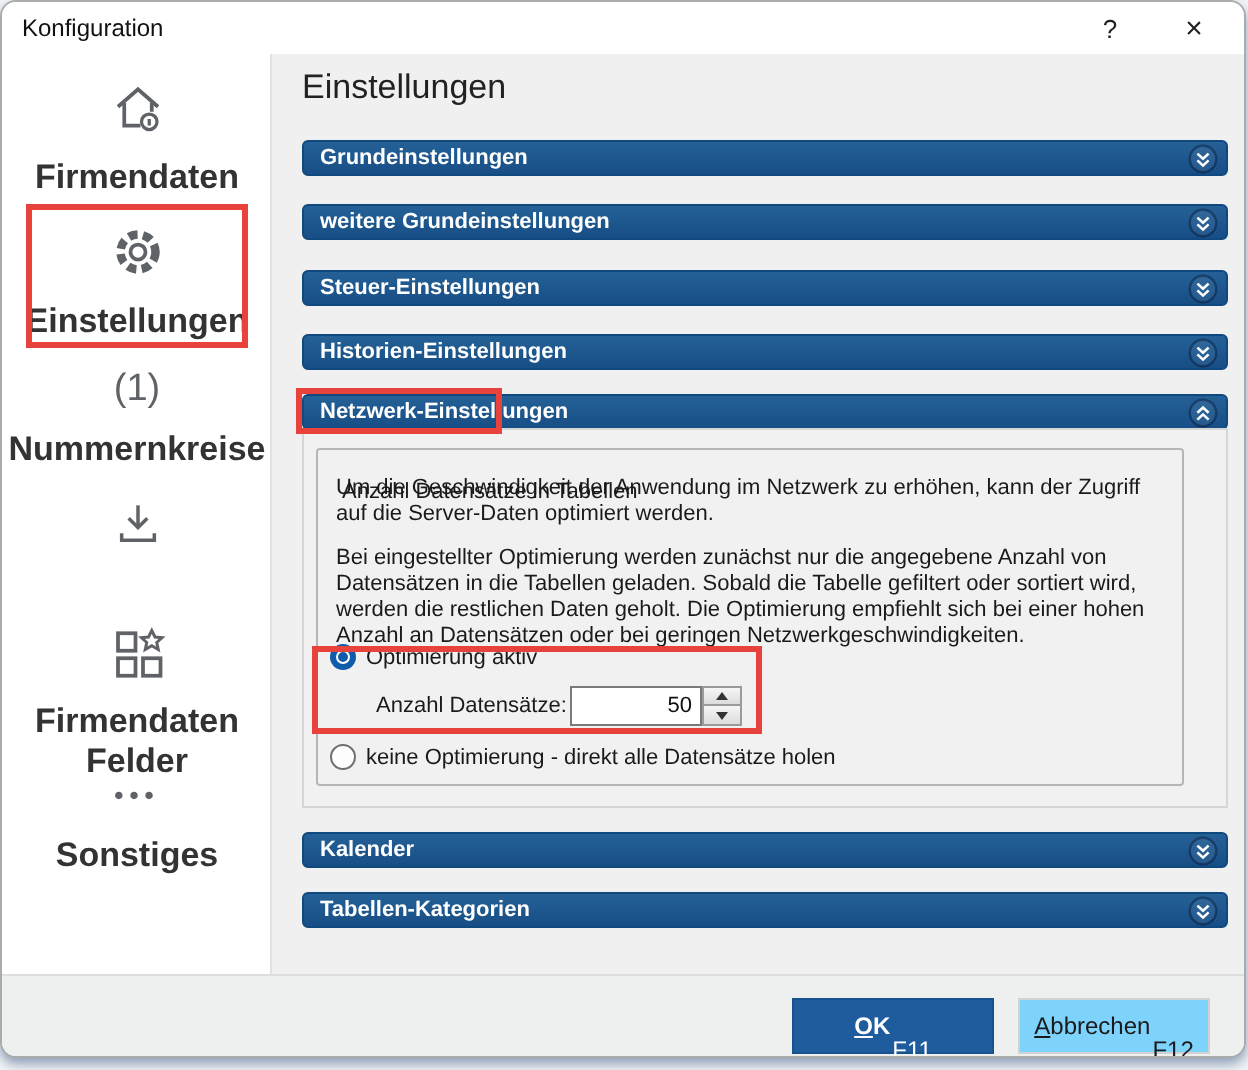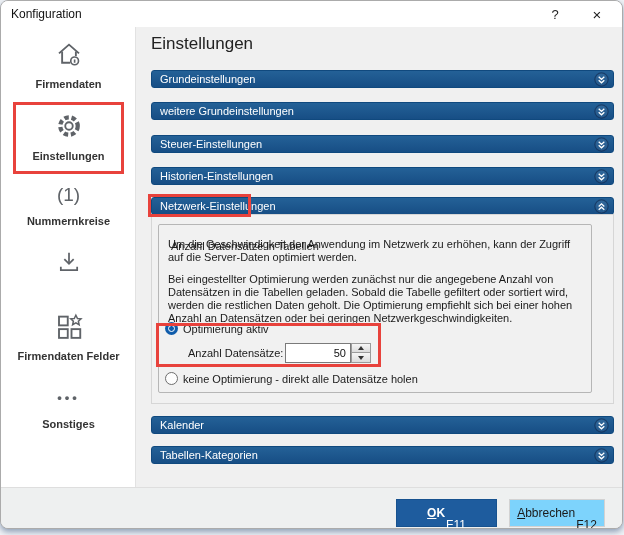--- a/index.html
+++ b/index.html
@@ -34,39 +34,39 @@
   .sidebar {
     position:absolute; left:0; top:26px; width:135px; height:460px;
     background:#ffffff; border-right:1px solid #e2e2e2;
   }
   .side-item {
     position:absolute; left:0; width:135px; text-align:center; cursor:pointer;
   }
   .side-item .icon { display:inline-block; height:30px; }
   .side-item .lbl {
     display:block; margin-top:5px;
-    font-size:11px; font-weight:600; color:#333;
+    font-size:17px; font-weight:600; color:#333;
   }
   .si-1 { top:12px; } .si-2 { top:84px; } .si-3 { top:153px; }
   .si-4 { top:221px; } .si-5 { top:284px; } .si-6 { top:356px; }
   .dots { font-size:13px; font-weight:700; color:#5f6368; letter-spacing:3px; line-height:30px;}
   
   .main { position:absolute; left:135px; top:26px; right:0; bottom:0; }
   .heading {
     position:absolute; left:15px; top:7px;
     font-size:17px; color:#222;
   }
   .acc-header {
     position:absolute; left:15px; width:463px; height:18px;
     background:linear-gradient(#246197,#174e85);
     border:1px solid #10497e; border-radius:3px;
     display:flex; align-items:center; cursor:pointer;
   }
   .acc-header .acc-label {
-    font-size:11px; font-weight:400; color:#ffffff; padding-left:8px;
+    font-size:11px; font-weight:700; color:#ffffff; padding-left:8px;
     white-space:nowrap;
   }
   .acc-header .chev {
     position:absolute; right:4px; top:1px; width:15px; height:15px; cursor:pointer;
   }
   .h0 { top:43px; } .h1 { top:75px; } .h2 { top:108px; }
   .h3 { top:140px; } .h4 { top:170px; } .h5 { top:389px; } .h6 { top:419px; }
   
   .panel {
     position:absolute; left:15px; top:187px; width:463px; height:190px;

